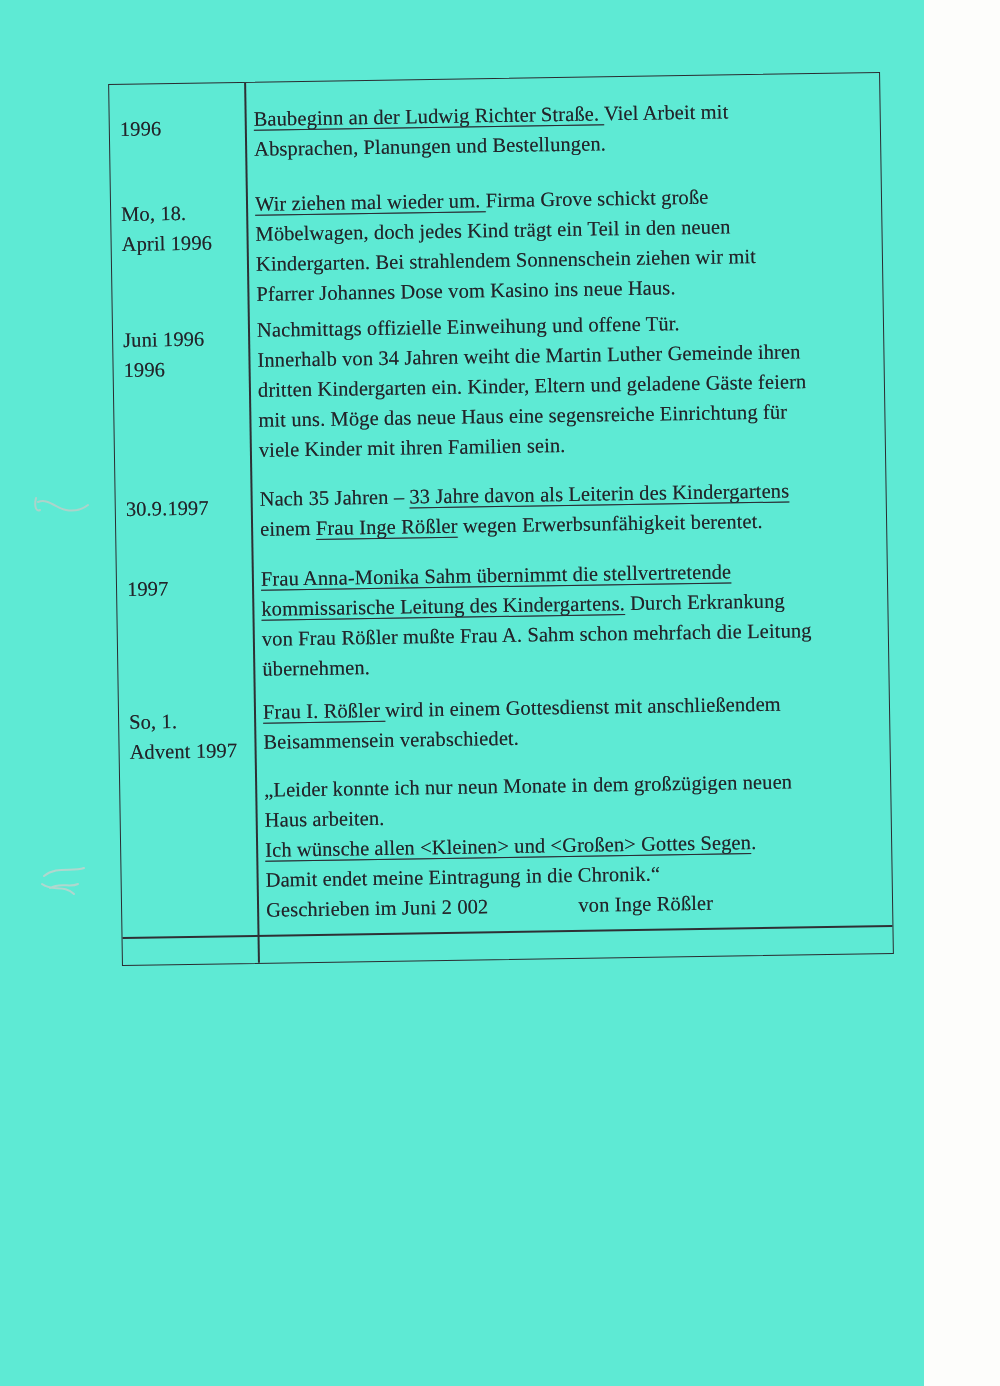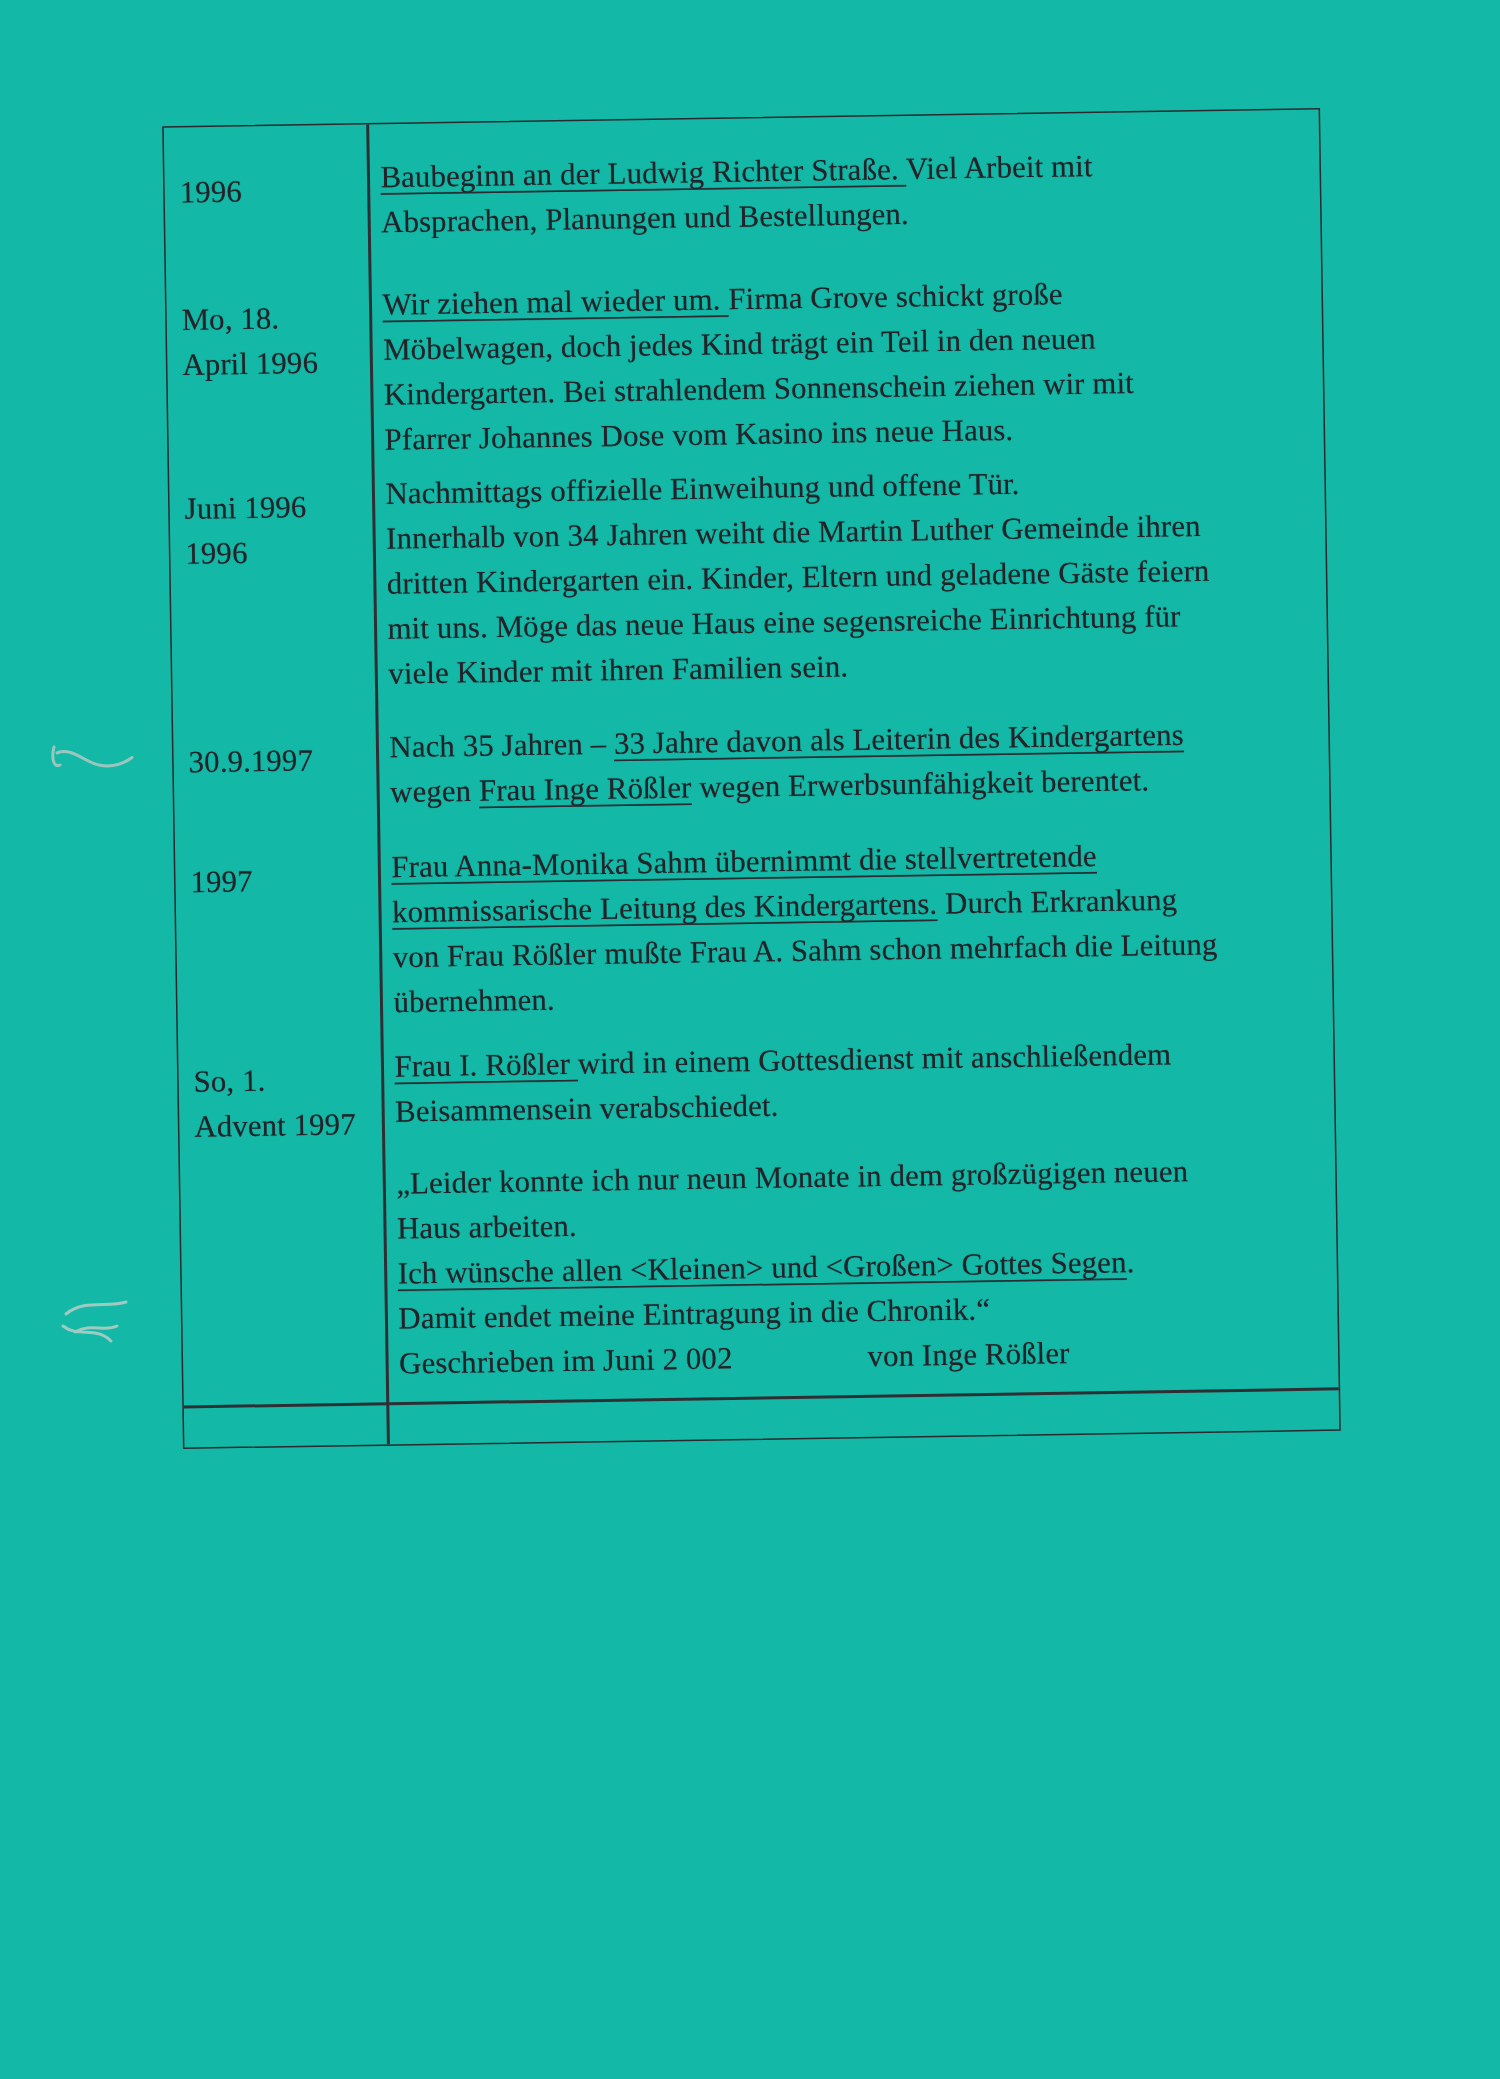--- a/index.html
+++ b/index.html
@@ -3,22 +3,22 @@
 <meta charset="utf-8">
 <style>
   html, body { margin: 0; padding: 0; }
   body {
     width: 1000px; height: 1386px;
     background: #fdfdfb;
     font-family: "Liberation Serif", "DejaVu Serif", serif;
   }
   .page {
     position: relative;
-    width: 1000px; height: 1386px;
-    background: #14b8a6;
+    width: 924px; height: 1386px;
+    background: #5eead4;
     overflow: hidden;
     color: #23242a;
   }
   
   .table-wrap {
     position: absolute;
     left: 115px; top: 78px;
     width: 770px; height: 880px;
     border: 1.7px solid #2a2b30;
     transform: rotate(-0.9deg);
@@ -129,21 +129,21 @@
             <div class="t-line"><span>mit uns. Möge das neue Haus eine segensreiche Einrichtung für</span></div>
             <div class="t-line"><span>viele Kinder mit ihren Familien sein.</span></div>
           </div>
         </div>
         <div class="entry e3">
           <div class="date-cell">
             <div class="t-line">30.9.1997</div>
           </div>
           <div class="body-cell">
             <div class="t-line"><span>Nach 35 Jahren – </span><span class="u">33 Jahre davon als Leiterin des Kindergartens</span></div>
-            <div class="t-line"><span>wegen </span><span class="u">Frau Inge Rößler</span><span> wegen Erwerbsunfähigkeit berentet.</span></div>
+            <div class="t-line"><span>einem </span><span class="u">Frau Inge Rößler</span><span> wegen Erwerbsunfähigkeit berentet.</span></div>
           </div>
         </div>
         <div class="entry e4">
           <div class="date-cell">
             <div class="t-line">1997</div>
           </div>
           <div class="body-cell">
             <div class="t-line"><span class="u">Frau Anna-Monika Sahm übernimmt die stellvertretende</span></div>
             <div class="t-line"><span class="u">kommissarische Leitung des Kindergartens.</span><span> Durch Erkrankung</span></div>
             <div class="t-line"><span>von Frau Rößler mußte Frau A. Sahm schon mehrfach die Leitung</span></div>

